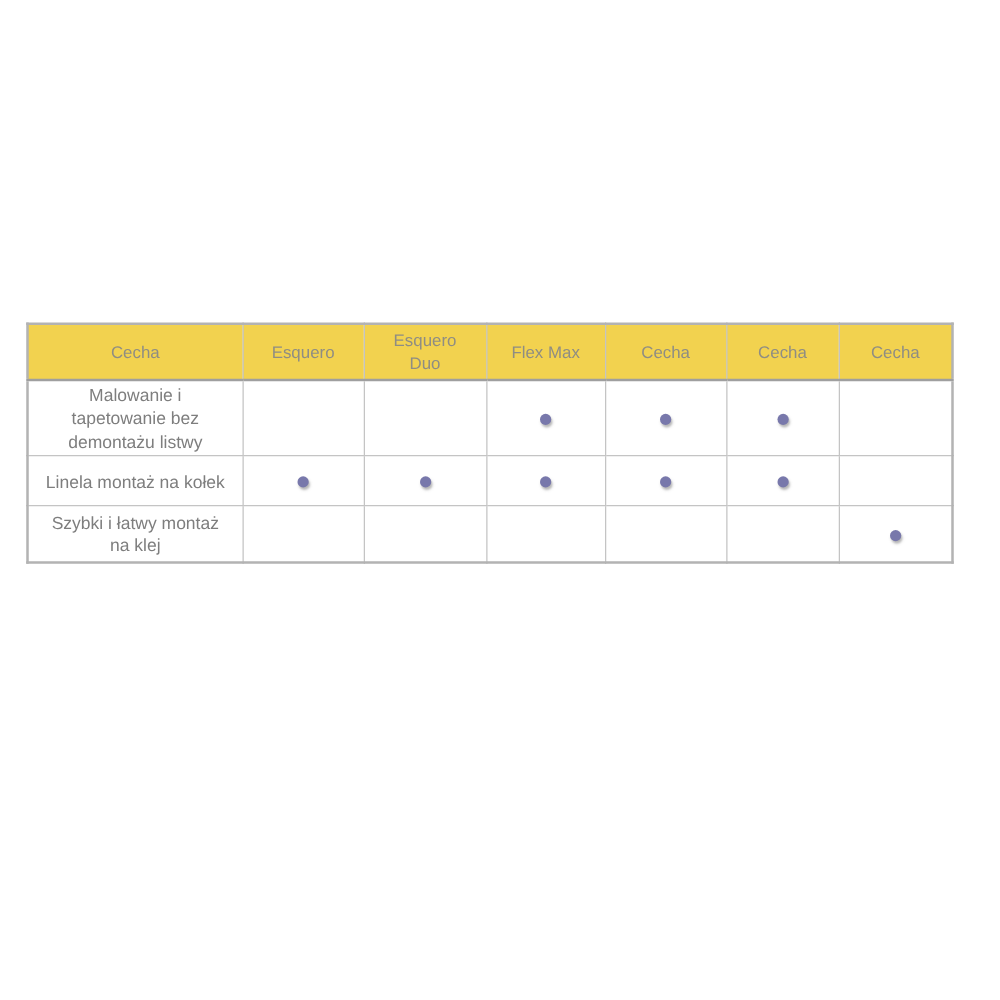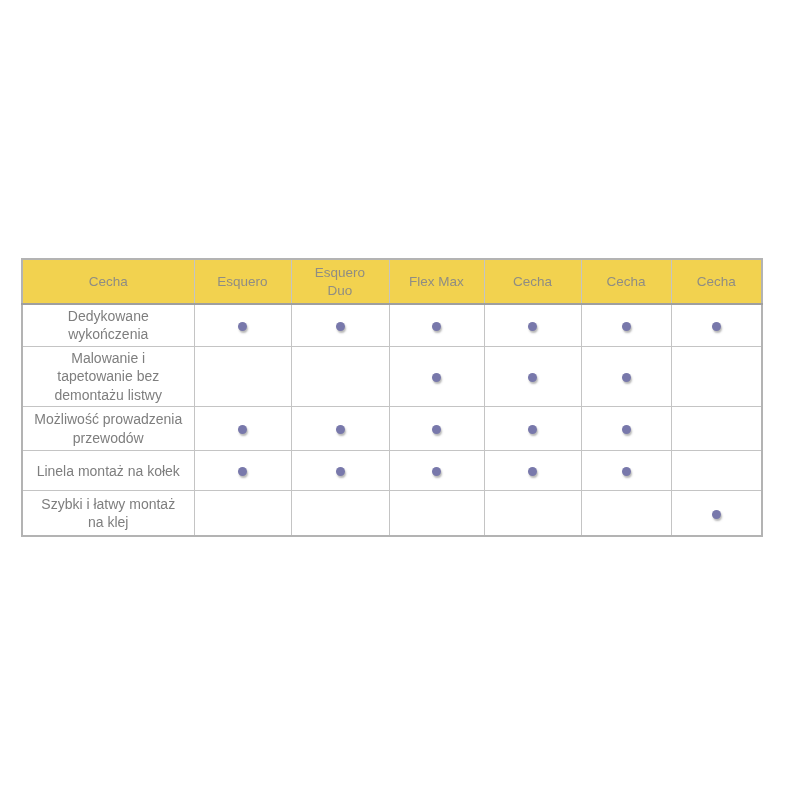--- a/index.html
+++ b/index.html
@@ -80,46 +80,26 @@
           <th>Esquero</th>
           <th>Esquero
 Duo</th>
           <th>Flex Max</th>
           <th>Cecha</th>
           <th>Cecha</th>
           <th>Cecha</th>
         </tr>
       </thead>
       <tbody>
-        <tr class="row-0">
-          <td>Dedykowane
-wykończenia</td>
-          <td><span class="dot"></span></td>
-          <td><span class="dot"></span></td>
-          <td><span class="dot"></span></td>
-          <td><span class="dot"></span></td>
-          <td><span class="dot"></span></td>
-          <td><span class="dot"></span></td>
-        </tr>
         <tr class="row-1">
           <td>Malowanie i
 tapetowanie bez
 demontażu listwy</td>
           <td></td>
           <td></td>
-          <td><span class="dot"></span></td>
-          <td><span class="dot"></span></td>
-          <td><span class="dot"></span></td>
-          <td></td>
-        </tr>
-        <tr class="row-2">
-          <td>Możliwość prowadzenia
-przewodów</td>
-          <td><span class="dot"></span></td>
-          <td><span class="dot"></span></td>
           <td><span class="dot"></span></td>
           <td><span class="dot"></span></td>
           <td><span class="dot"></span></td>
           <td></td>
         </tr>
         <tr class="row-3">
           <td>Linela montaż na kołek</td>
           <td><span class="dot"></span></td>
           <td><span class="dot"></span></td>
           <td><span class="dot"></span></td>

